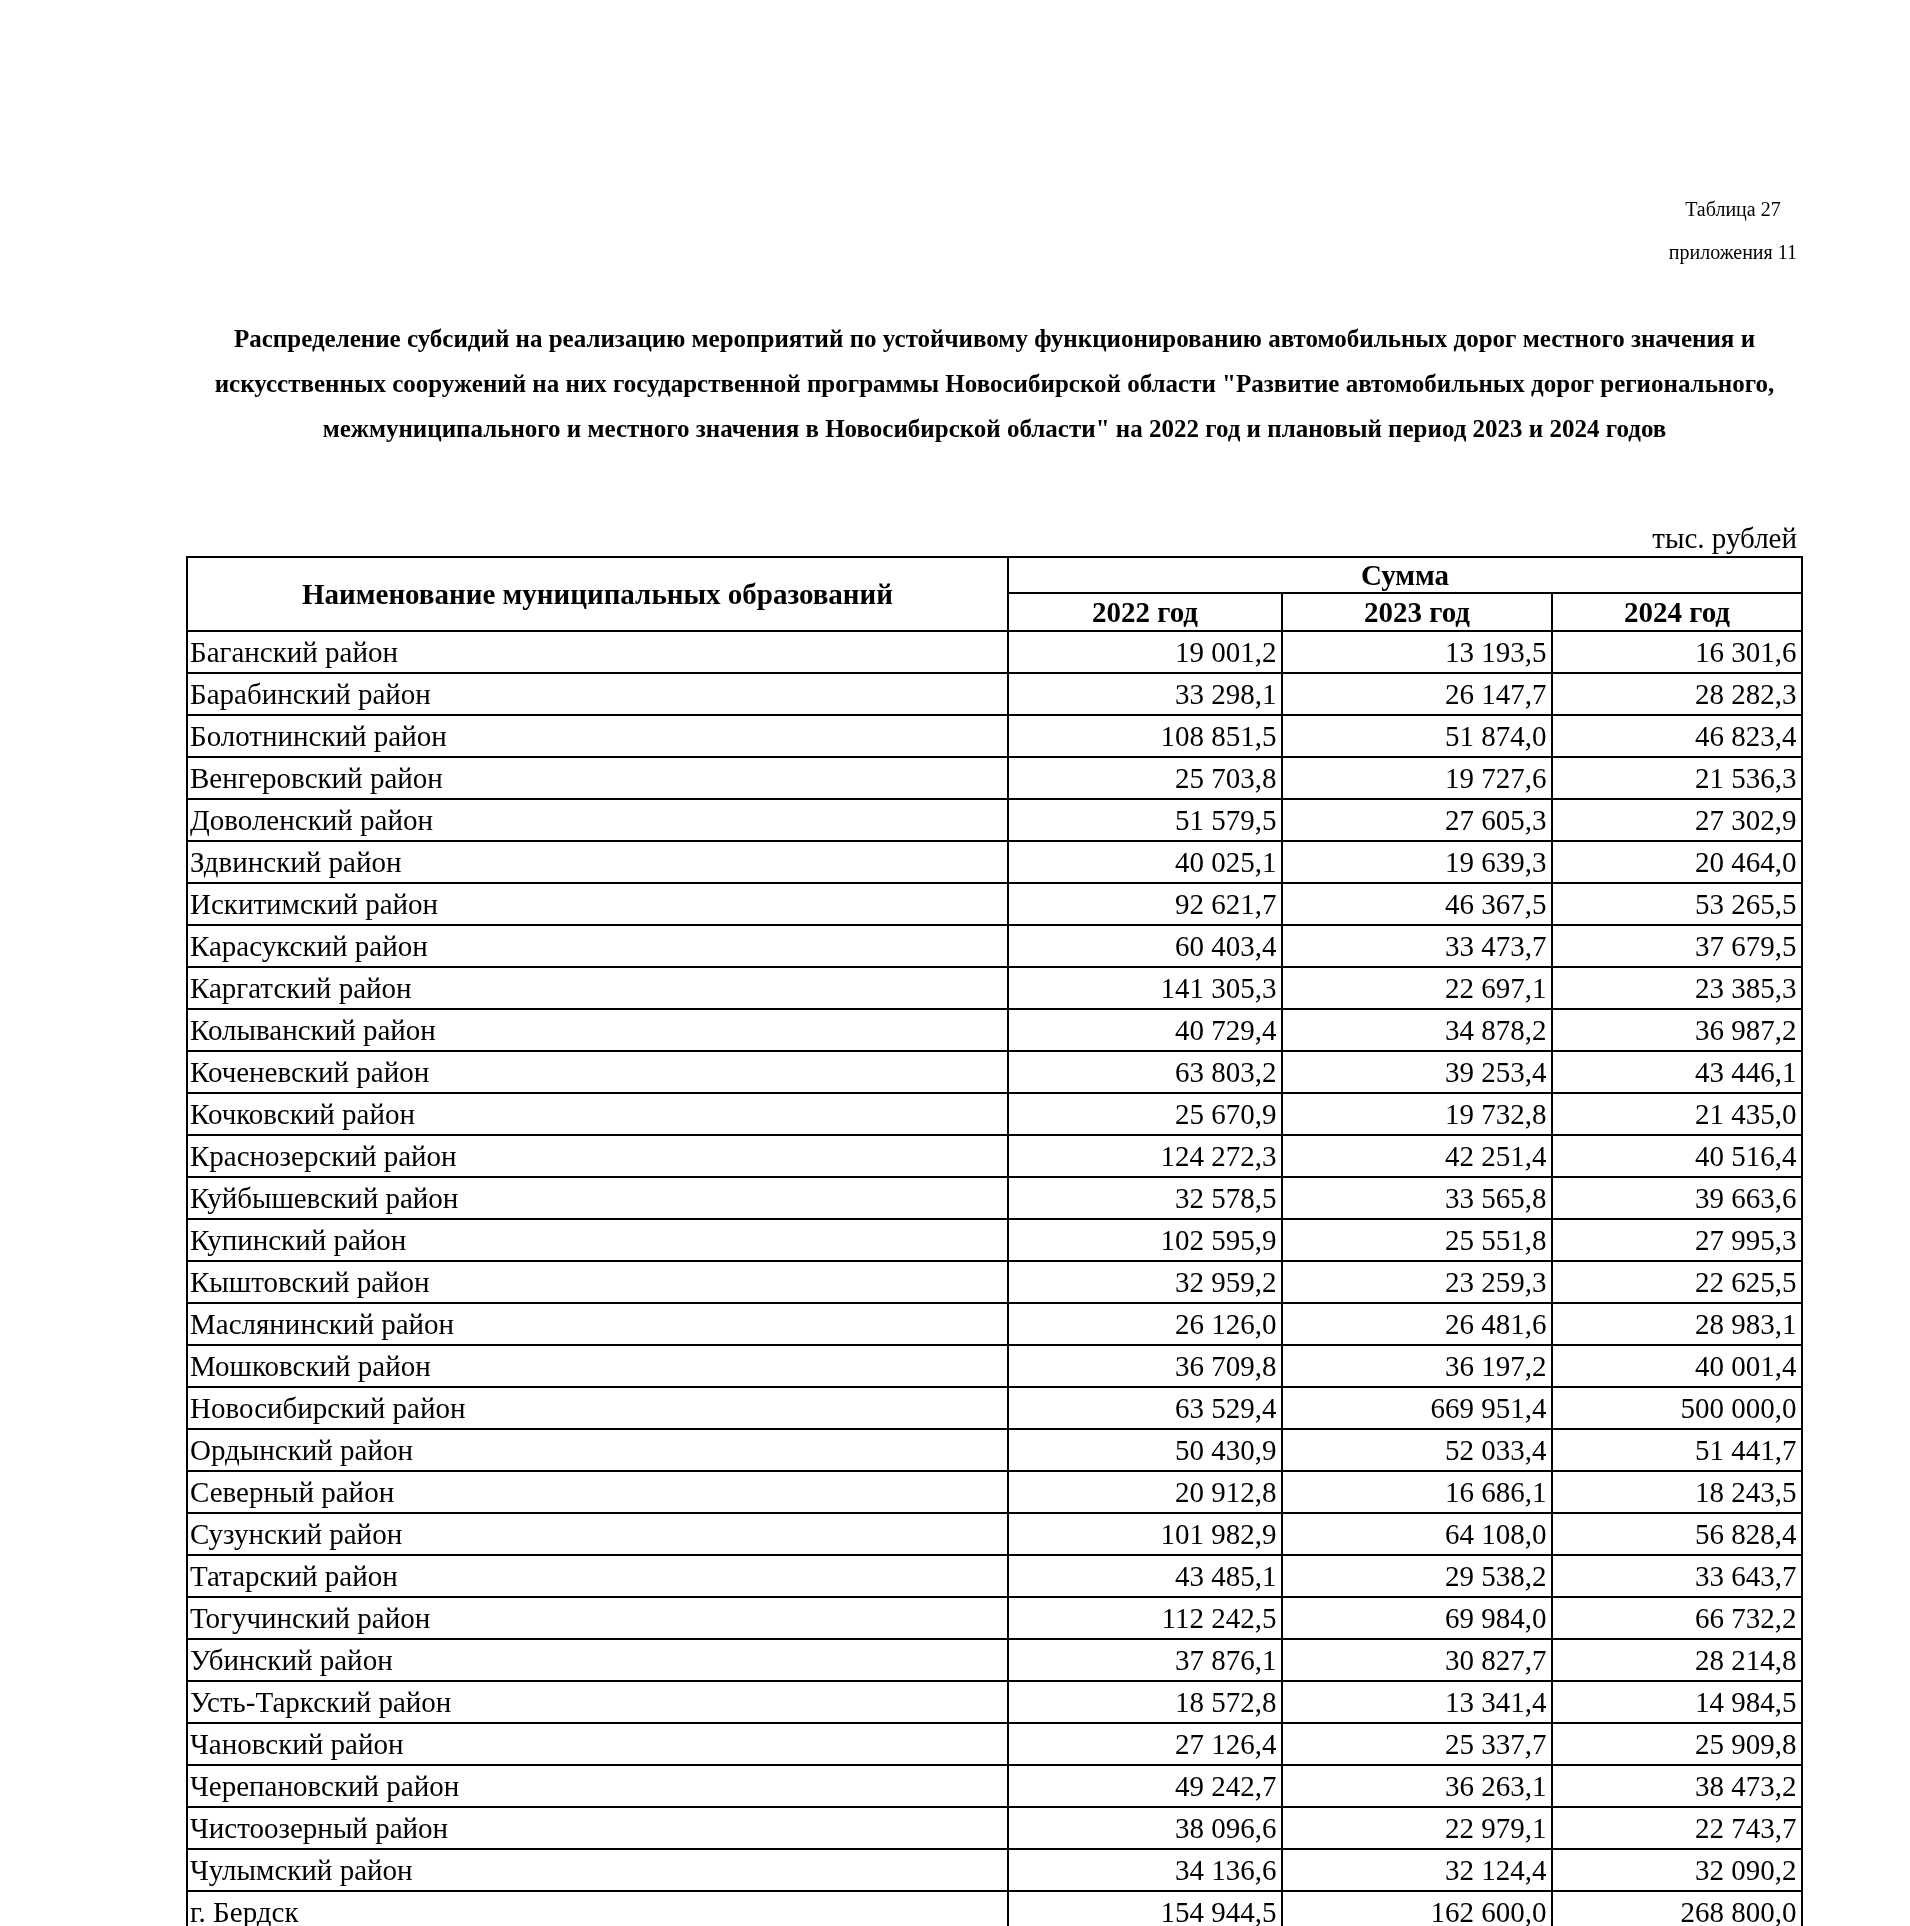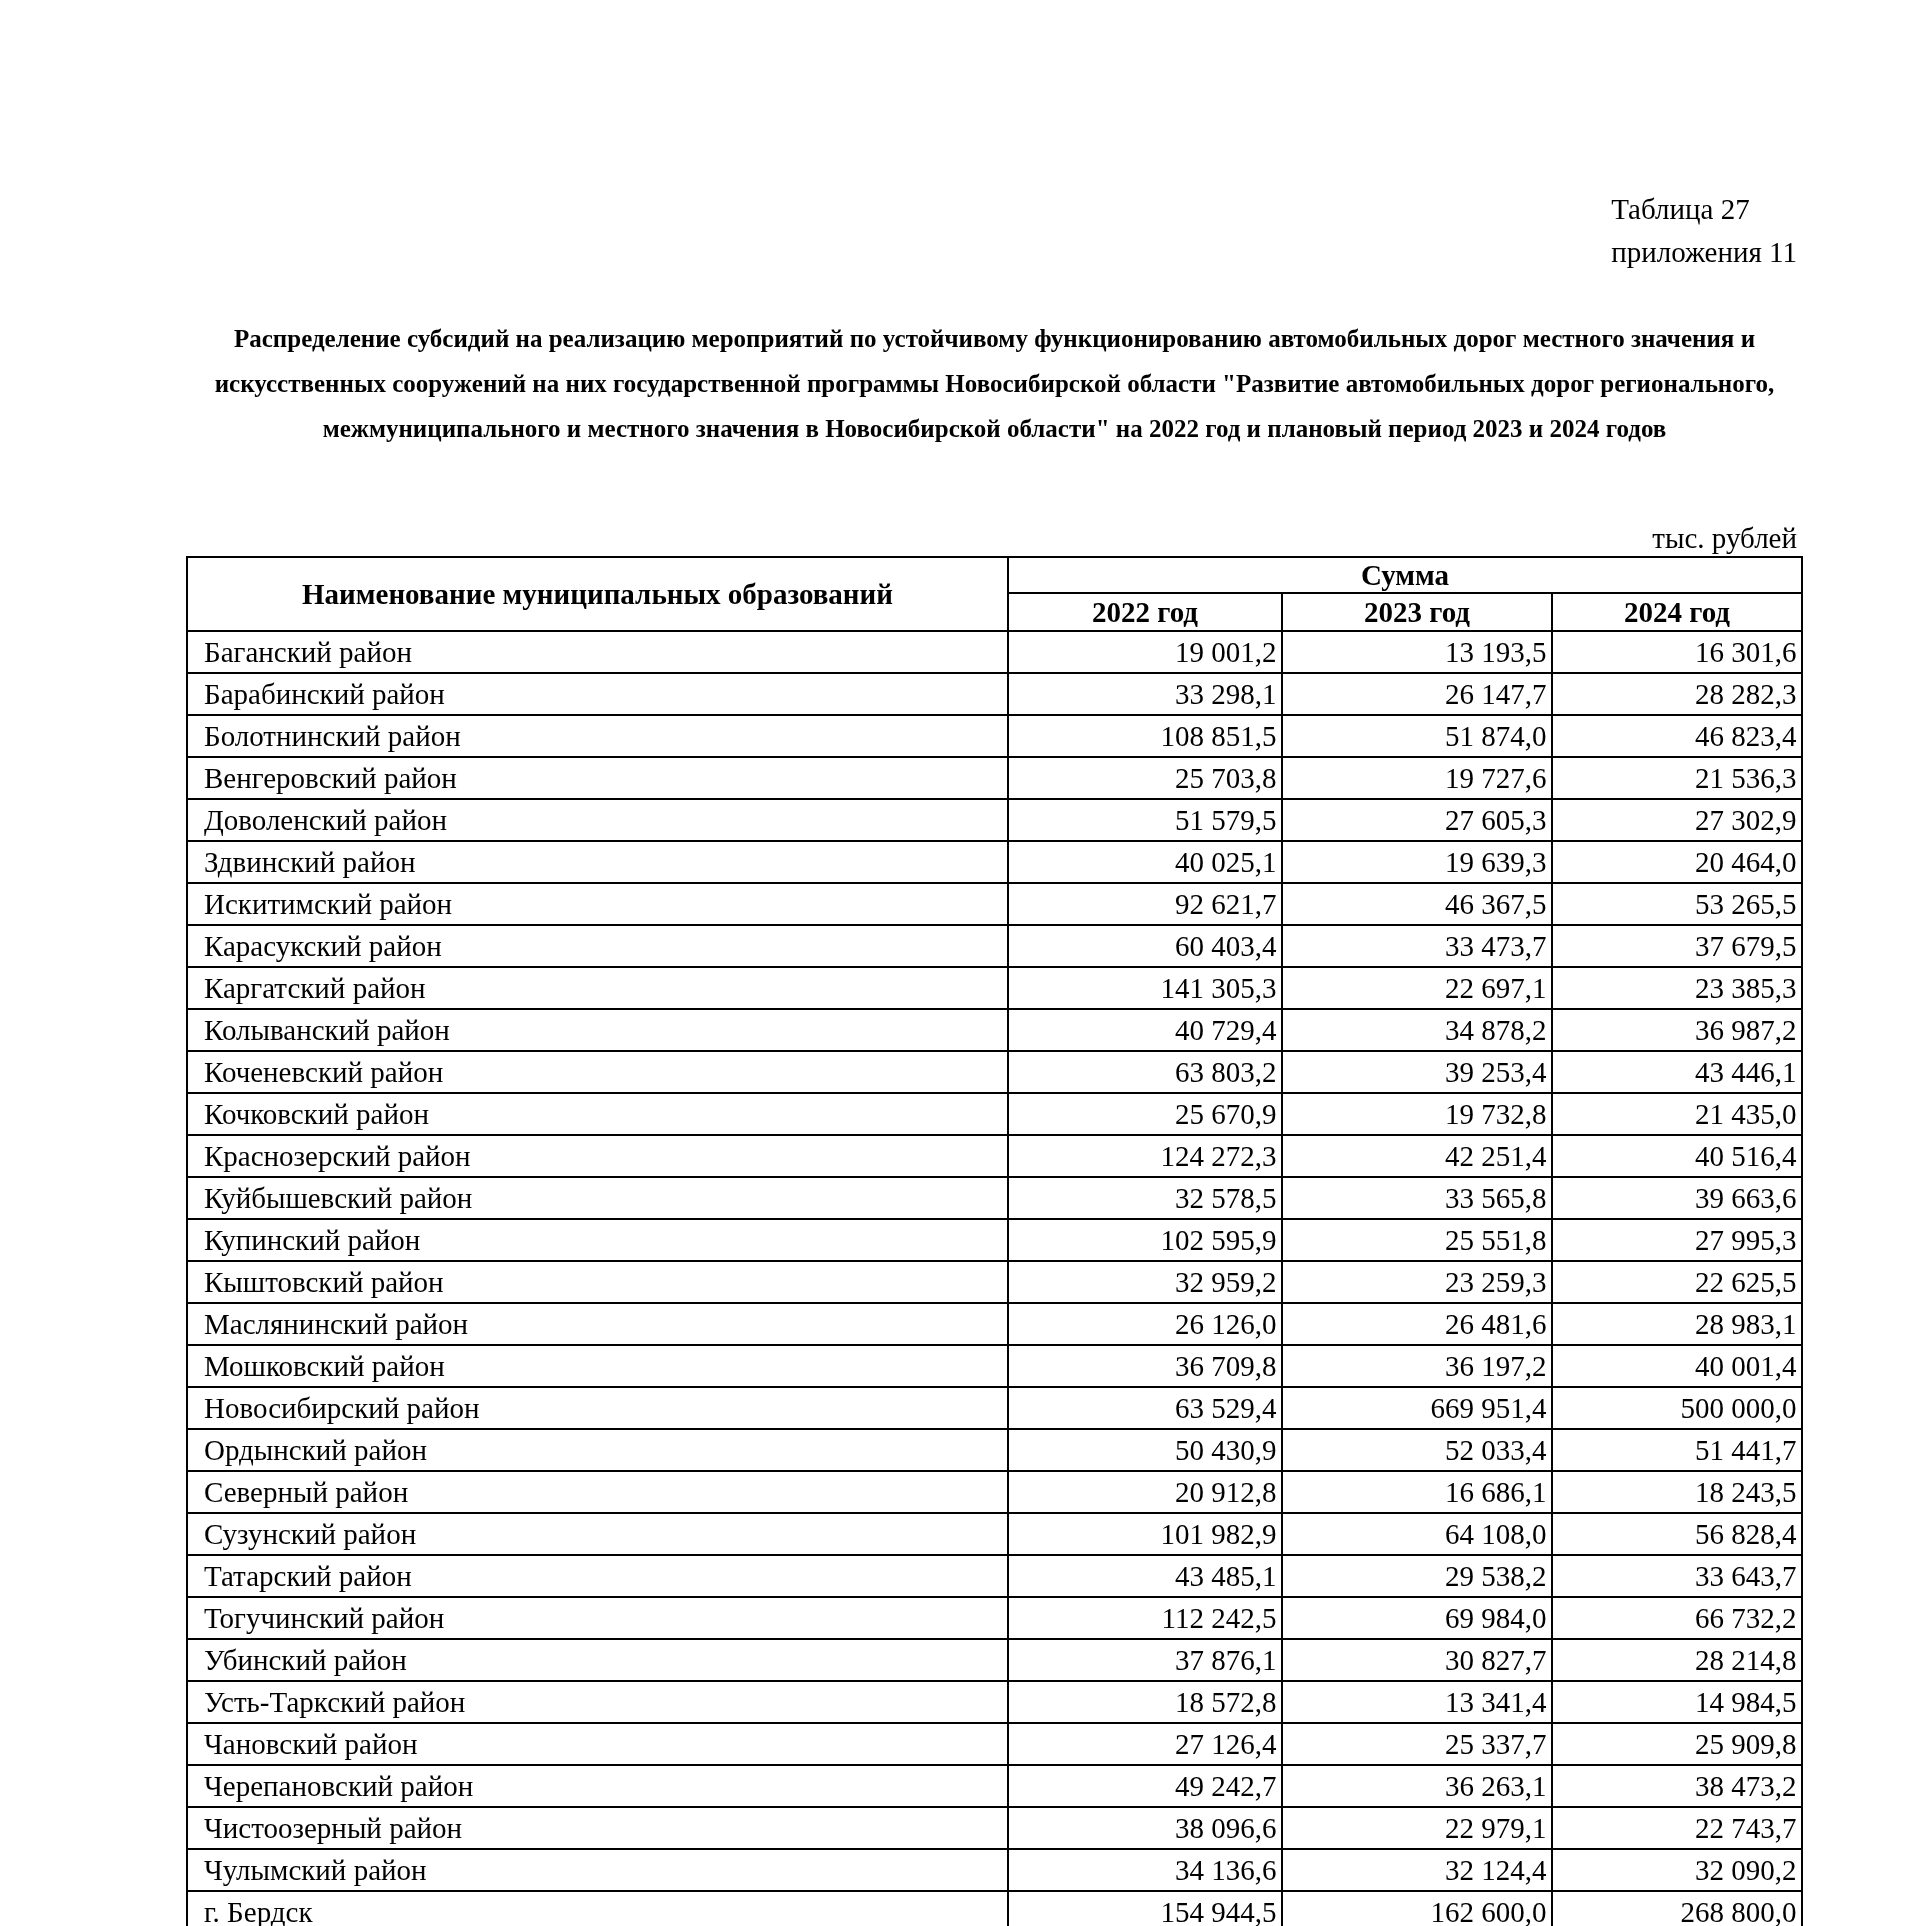--- a/index.html
+++ b/index.html
@@ -1,22 +1,22 @@
 <!DOCTYPE html>
 <html style="font-size:6.2px"><head>
 <meta charset="utf-8">
 <style>
   html, body { margin:0; padding:0; background:#ffffff; }
   body {
     width:1911px; height:2702px; position:relative; overflow:hidden;
     font-family:"Liberation Serif", "DejaVu Serif", serif; color:#000;
   }
   .caption {
-    position:absolute; right:114px; top:188px; text-align:left;
-    font-size:29px; line-height:43px;
+    position:absolute; right:114px; top:188px; text-align:center;
+    font-size:20px; line-height:43px;
   }
   .title {
     position:absolute; left:193px; width:1603px; top:316px; text-align:center;
     font-size:25px; line-height:45px; font-weight:bold;
   }
   .units {
     position:absolute; right:114px; top:521px; font-size:29px; line-height:35px;
   }
   table.grid {
     position:absolute; left:186px; top:556px; width:1613px;
@@ -25,21 +25,21 @@
   }
   table.grid td, table.grid th {
     border:2.3px solid #000; padding:0 3.9px; height:40px; line-height:40px;
     white-space:nowrap; overflow:hidden;
   }
   table.grid th { font-weight:bold; text-align:center; }
   table.grid th.hdr-name { height:auto; line-height:39px;font-family:Liberation Serif, serif; }
   table.grid th.hdr-sum { height:34px; line-height:34px; }
   table.grid th.hdr-year { height:36px; line-height:36px;margin-left:8px; }
   table.grid td.num { text-align:right; padding-right:4.6px; }
-  table.grid td.name { text-align:left; padding-left:16px; }
+  table.grid td.name { text-align:left; padding-left:2px; }
 </style>
 </head>
 <body>
 
 <div class="caption">
   <div>Таблица 27</div>
   <div>приложения 11</div>
 </div>
 
 <div class="title">Распределение субсидий на реализацию мероприятий по устойчивому функционированию автомобильных дорог местного значения и искусственных сооружений на них государственной программы Новосибирской области "Развитие автомобильных дорог регионального, межмуниципального и местного значения в Новосибирской области" на 2022 год и плановый период 2023 и 2024 годов</div>

